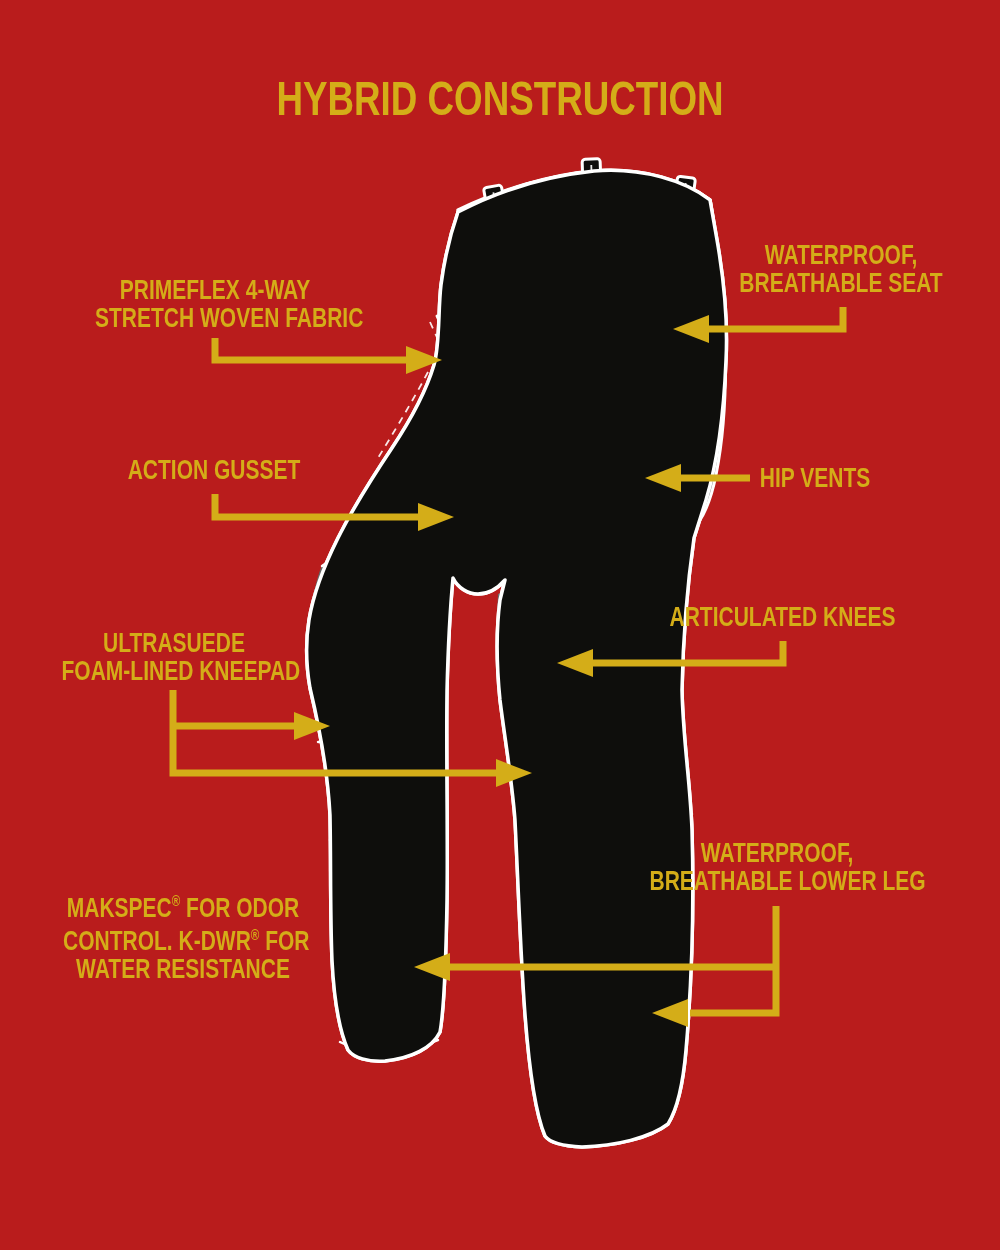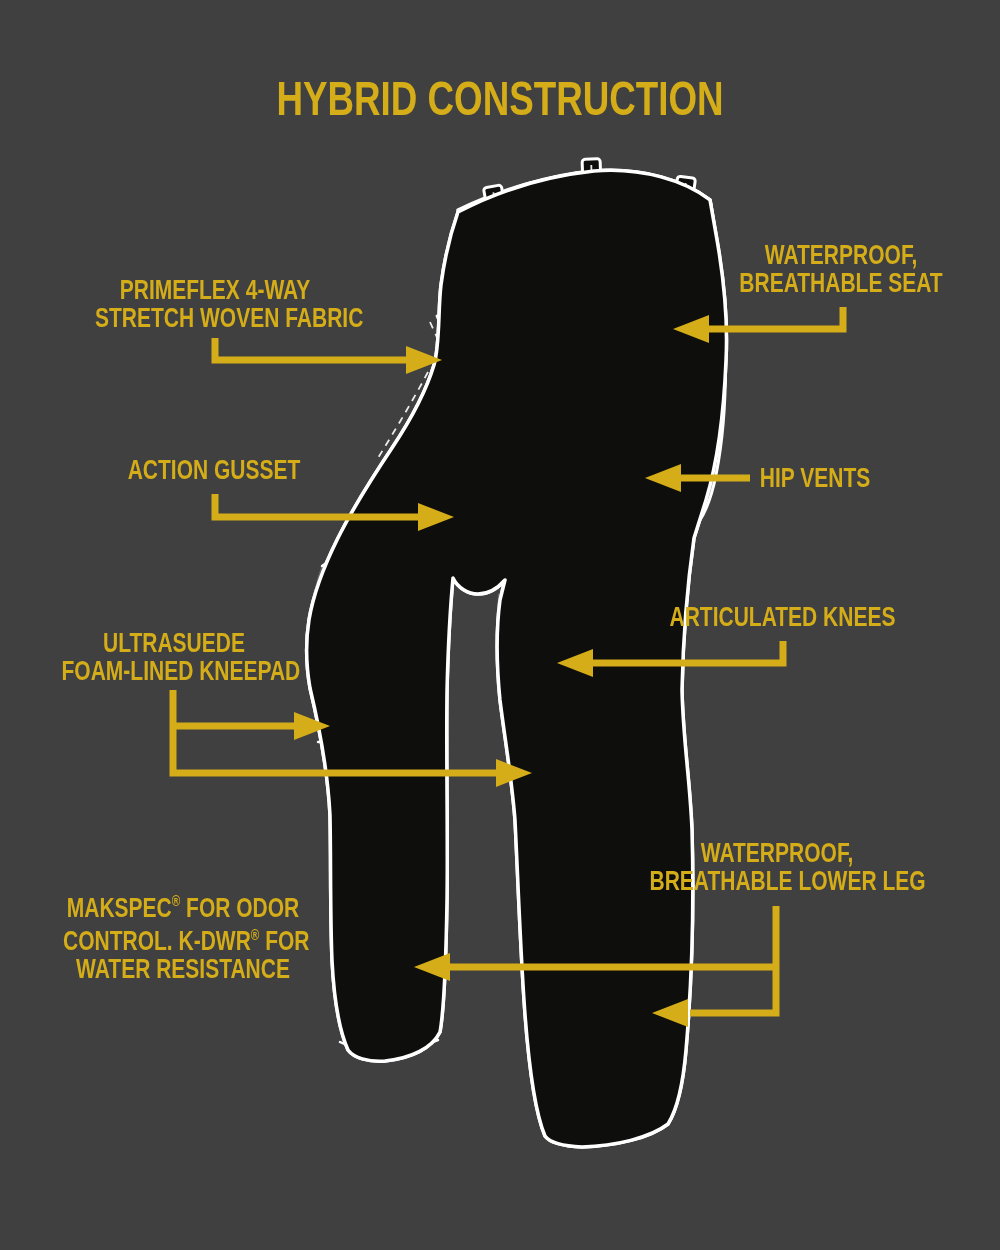--- a/index.html
+++ b/index.html
@@ -1,16 +1,16 @@
 <!DOCTYPE html>
 <html><head>
 <meta charset="utf-8">
 <style>
   html,body{margin:0;padding:0;background:#1d1c1a;}
-  .stage{position:relative;width:1000px;height:1250px;background:#404040;overflow:hidden;
+  .stage{position:relative;width:1000px;height:1250px;background:#b91c1c;overflow:hidden;
          font-family:"Liberation Sans","DejaVu Sans",sans-serif;}
   .art{position:absolute;left:0;top:0;width:1000px;height:1250px;}
   .title{position:absolute;left:0;top:70px;width:1000px;text-align:center;
          color:#d4ad18;font-size:49px;font-weight:bold;letter-spacing:0px;
          transform:scaleX(.75);transform-origin:50% 0;white-space:nowrap;}
   .callout{position:absolute;color:#d4ad18;font-weight:bold;font-size:28px;line-height:28px;
            text-align:center;transform:scaleX(.75);transform-origin:50% 0;white-space:nowrap;}
   .callout sup{font-size:55%;position:relative;top:-.05em;}
   .c-primeflex{left:55px;top:276px;width:320px;}
   .c-seat{left:691px;top:241px;width:300px;}

